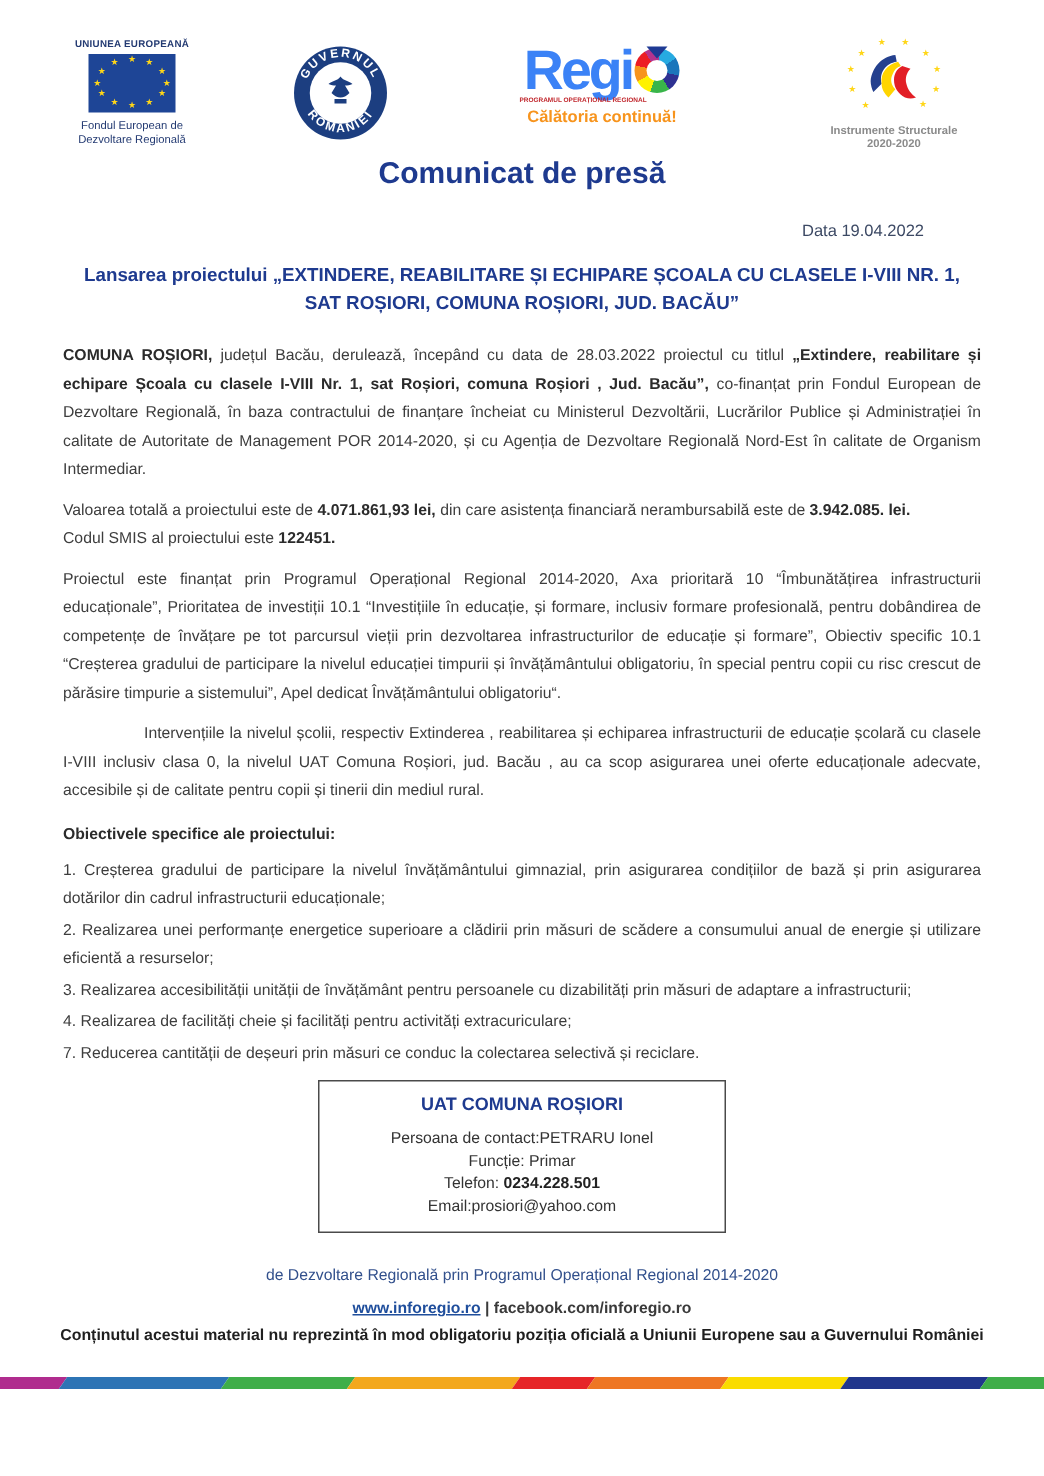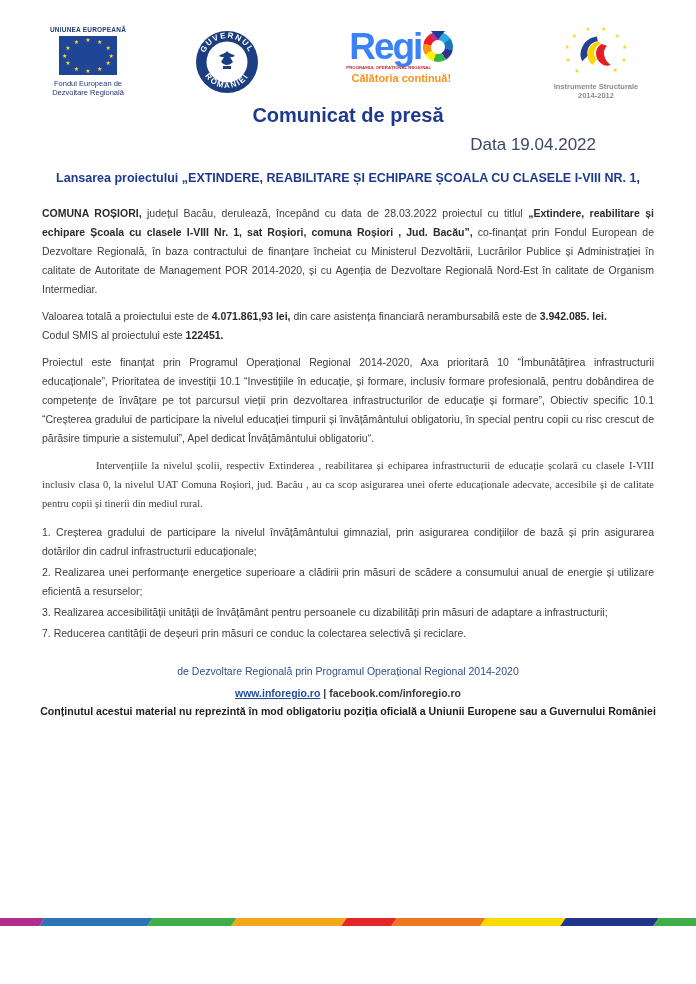--- a/index.html
+++ b/index.html
@@ -32,30 +32,30 @@
 
   .instr{width:120px;padding-top:2px;}
   .instr-mark{position:relative;width:64px;height:52px;margin:0 auto;}
   .instr-mark svg{position:absolute;left:10px;top:3px;}
   .instr-stars span{position:absolute;color:#ffd617;font-size:6px;line-height:6px;transform:translate(-50%,-50%);}
   .instr-line1{font-size:7.5px;color:#8a8a8a;font-weight:bold;margin-top:2px;text-align:center;}
   .instr-line2{font-size:7.5px;color:#8a8a8a;font-weight:bold;}
 
   
   .title{font-size:20px;font-weight:bold;color:#1e3a8f;text-align:center;margin-top:2px;}
-  .date{font-size:17px;color:#3c4964;text-align:right;padding-right:100px;margin-top:8px;}
+  .date{font-size:11px;color:#3c4964;text-align:right;padding-right:80px;margin-top:20px;}
   .heading{font-size:12.5px;font-weight:bold;color:#1e3a8f;text-align:center;line-height:19px;margin:14px 46px 16px;}
 
   
   .content{padding:0 42px;font-size:10.5px;line-height:19px;text-align:justify;}
   .content p{margin:0;}
   .p-intro{margin-top:10px !important;margin-bottom:8px !important;}
   .p-line{margin-bottom:0 !important;}
   .p-fin{margin-top:8px !important;margin-bottom:8px !important;}
-  .p-interv{margin-bottom:10px !important;text-indent:54px;font-family:Liberation Serif, serif;}
+  .p-interv{margin-bottom:10px !important;text-indent:54px;}
   .obj-title{font-weight:bold;margin-bottom:5px !important;color:#2b2b2b;}
   .obj-item{margin-bottom:2px !important;}
   .content b{color:#2b2b2b;}
 
   
   .box{width:272px;margin:8px auto 0;border:1px solid #4a4a4a;padding:8px 6px 9px;text-align:center;box-sizing:border-box;}
   .box-title{font-size:12px;font-weight:bold;color:#1e3a8f;margin-bottom:9px;}
   .box-line{font-size:10.5px;line-height:15px;color:#333;}
   .box-line b{color:#222;}
 
@@ -139,44 +139,53 @@
             <span style="left: 16.3577%; top: 15.6281%;">★</span>
             <span style="left: 37.3207%; top: 2.78196%;">★</span>
             <span style="left: 61.9057%; top: 2.56741%;">★</span>
             <span style="left: 83.0896%; top: 15.0457%;">★</span>
             <span style="left: 94.821%; top: 36.6523%;">★</span>
             <span style="left: 93.7486%; top: 61.2148%;">★</span>
             <span style="left: 80.1787%; top: 81.7166%;">★</span>
           </div>
       </div>
       <div class="instr-line1">Instrumente Structurale</div>
-      <div class="instr-line2">2014-2012</div>
+      <div class="instr-line2">2020-2020</div>
     </div>
   </div>
 
   <div class="title">Comunicat de presă</div>
   <div class="date">Data 19.04.2022</div>
-  <div class="heading"><span>Lansarea proiectului „EXTINDERE, REABILITARE ȘI ECHIPARE ȘCOALA CU CLASELE I-VIII NR. 1,</span><br></div>
+  <div class="heading"><span>Lansarea proiectului „EXTINDERE, REABILITARE ȘI ECHIPARE ȘCOALA CU CLASELE I-VIII NR. 1,</span><br><span>SAT ROȘIORI, COMUNA ROȘIORI, JUD. BACĂU”</span></div>
 
   <div class="content">
     <p class="p-intro"><b>COMUNA ROȘIORI,</b><span> județul Bacău, derulează, începând cu data de 28.03.2022 proiectul cu titlul </span><b>„Extindere, reabilitare și echipare Școala cu clasele I-VIII Nr. 1, sat Roșiori, comuna Roșiori , Jud. Bacău”,</b><span> co-finanțat prin Fondul European de Dezvoltare Regională, în baza contractului de finanțare încheiat cu Ministerul Dezvoltării, Lucrărilor Publice și Administrației în calitate de Autoritate de Management POR 2014-2020, și cu Agenția de Dezvoltare Regională Nord-Est în calitate de Organism Intermediar.</span></p>
 
     <p class="p-line"><span>Valoarea totală a proiectului este de </span><b>4.071.861,93 lei,</b><span> din care asistența financiară nerambursabilă este de </span><b>3.942.085. lei.</b></p>
     <p class="p-line"><span>Codul SMIS al proiectului este </span><b>122451.</b></p>
 
     <p class="p-fin">Proiectul este finanțat prin Programul Operațional Regional 2014-2020, Axa prioritară 10 “Îmbunătățirea infrastructurii educaționale”, Prioritatea de investiții 10.1 “Investițiile în educație, și formare, inclusiv formare profesională, pentru dobândirea de competențe de învățare pe tot parcursul vieții prin dezvoltarea infrastructurilor de educație și formare”, Obiectiv specific 10.1 “Creșterea gradului de participare la nivelul educației timpurii și învățământului obligatoriu, în special pentru copii cu risc crescut de părăsire timpurie a sistemului”, Apel dedicat Învățământului obligatoriu“.</p>
 
     <p class="p-interv">Intervențiile la nivelul școlii, respectiv Extinderea , reabilitarea și echiparea infrastructurii de educație școlară cu clasele I-VIII inclusiv clasa 0, la nivelul UAT Comuna Roșiori, jud. Bacău , au ca scop asigurarea unei oferte educaționale adecvate, accesibile și de calitate pentru copii și tinerii din mediul rural.</p>
 
+    <p class="obj-title">Obiectivele specifice ale proiectului:</p>
     <p class="obj-item">1. Creșterea gradului de participare la nivelul învățământului gimnazial, prin asigurarea condițiilor de bază și prin asigurarea dotărilor din cadrul infrastructurii educaționale;</p>
     <p class="obj-item">2. Realizarea unei performanțe energetice superioare a clădirii prin măsuri de scădere a consumului anual de energie și utilizare eficientă a resurselor;</p>
     <p class="obj-item">3. Realizarea accesibilității unității de învățământ pentru persoanele cu dizabilități prin măsuri de adaptare a infrastructurii;</p>
+    <p class="obj-item">4. Realizarea de facilități cheie și facilități pentru activități extracuriculare;</p>
     <p class="obj-item">7. Reducerea cantității de deșeuri prin măsuri ce conduc la colectarea selectivă și reciclare.</p>
   </div>
 
+  <div class="box">
+    <div class="box-title">UAT COMUNA ROȘIORI</div>
+    <div class="box-line">Persoana de contact:PETRARU Ionel</div>
+    <div class="box-line">Funcție: Primar</div>
+    <div class="box-line"><span>Telefon: </span><b>0234.228.501</b></div>
+    <div class="box-line">Email:prosiori@yahoo.com</div>
+  </div>
 
   <div class="footer-tag"><br><span>de Dezvoltare Regională prin Programul Operațional Regional 2014-2020</span></div>
   <div class="links"><span class="link-main">www.inforegio.ro</span><span class="link-sep"> | </span><span class="link-fb">facebook.com/inforegio.ro</span></div>
   <div class="disclaimer">Conținutul acestui material nu reprezintă în mod obligatoriu poziția oficială a Uniunii Europene sau a Guvernului României</div>
 
   <div class="rainbow">
       <div style="background: rgb(176, 44, 142); width: 50px; margin-left: -8px;"></div>
       <div style="background: rgb(45, 116, 181); width: 108px;"></div>
       <div style="background: rgb(63, 174, 73); width: 84px;"></div>
       <div style="background: rgb(243, 168, 28); width: 110px;"></div>

